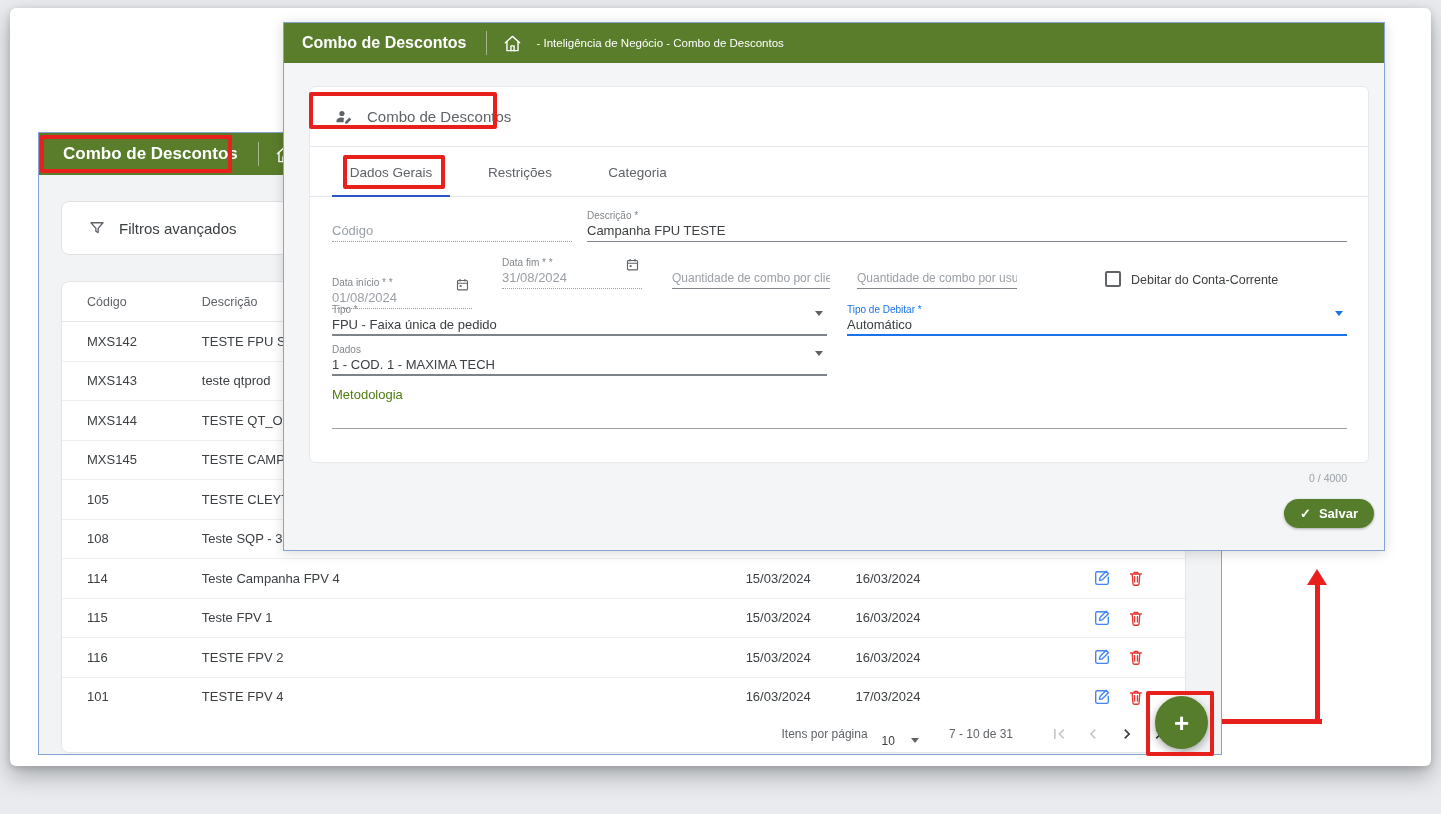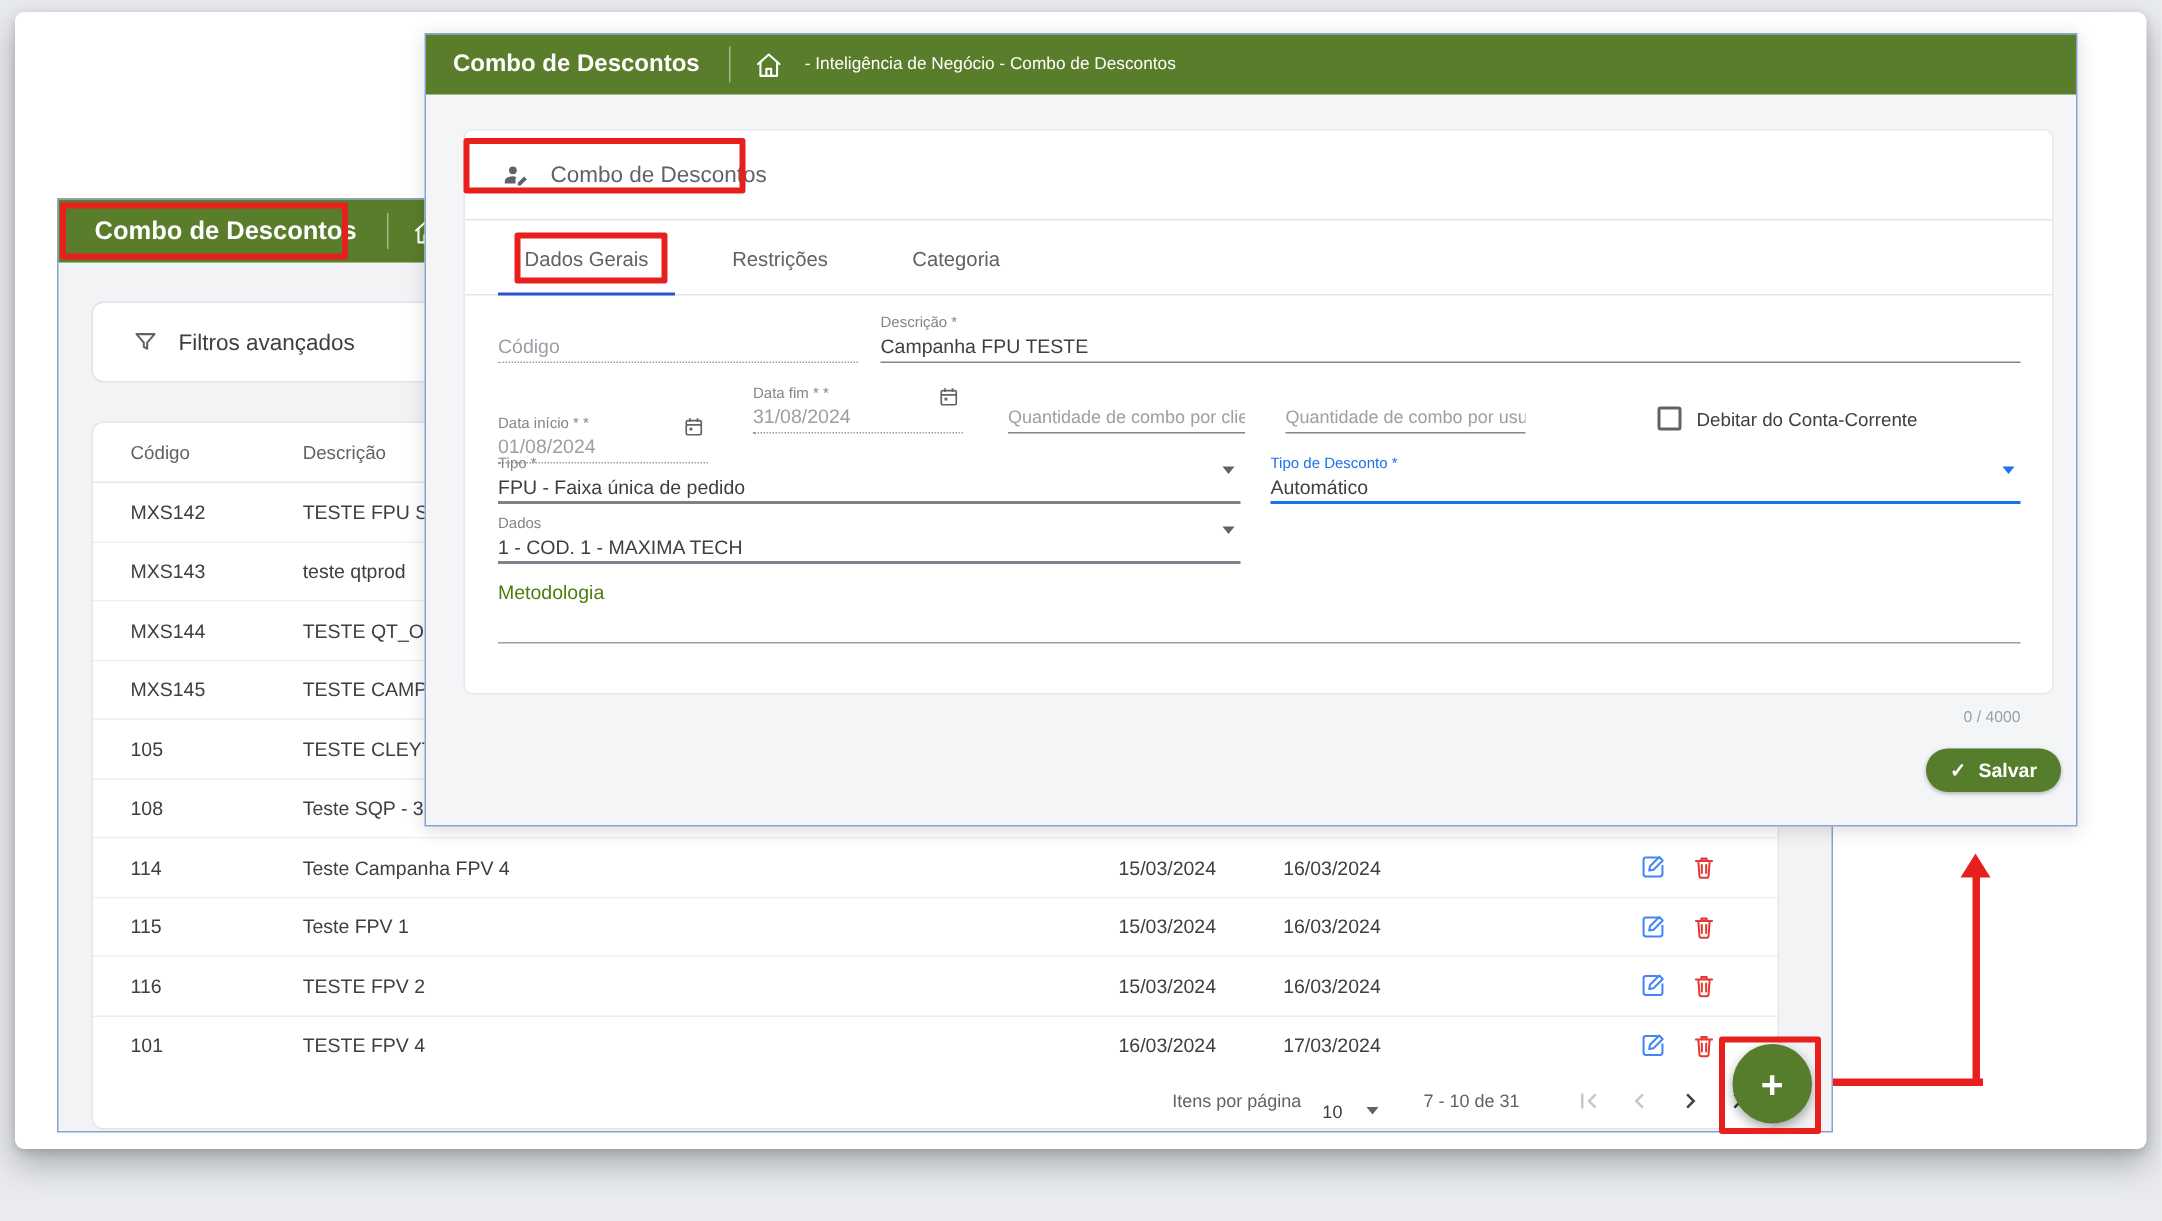--- a/index.html
+++ b/index.html
@@ -449,21 +449,21 @@
       </div>
       <span class="checkbox"></span>
       <span class="cb-label">Debitar do Conta-Corrente</span>
 
       <div class="fld sel" style="left:22px; top:217px; width:495px;">
         <span class="flabel">Tipo *</span>
         <span class="fvalue">FPU - Faixa única de pedido</span>
         <span class="caret"></span>
       </div>
       <div class="fld blue" style="left:537px; top:217px; width:500px;">
-        <span class="flabel">Tipo de Desconto *</span>
+        <span class="flabel">Tipo de Debitar *</span>
         <span class="fvalue">Automático</span>
         <span class="caret"></span>
       </div>
 
       <div class="fld sel" style="left:22px; top:257px; width:495px;">
         <span class="flabel">Dados</span>
         <span class="fvalue">1 - COD. 1 - MAXIMA TECH</span>
         <span class="caret"></span>
       </div>
 

